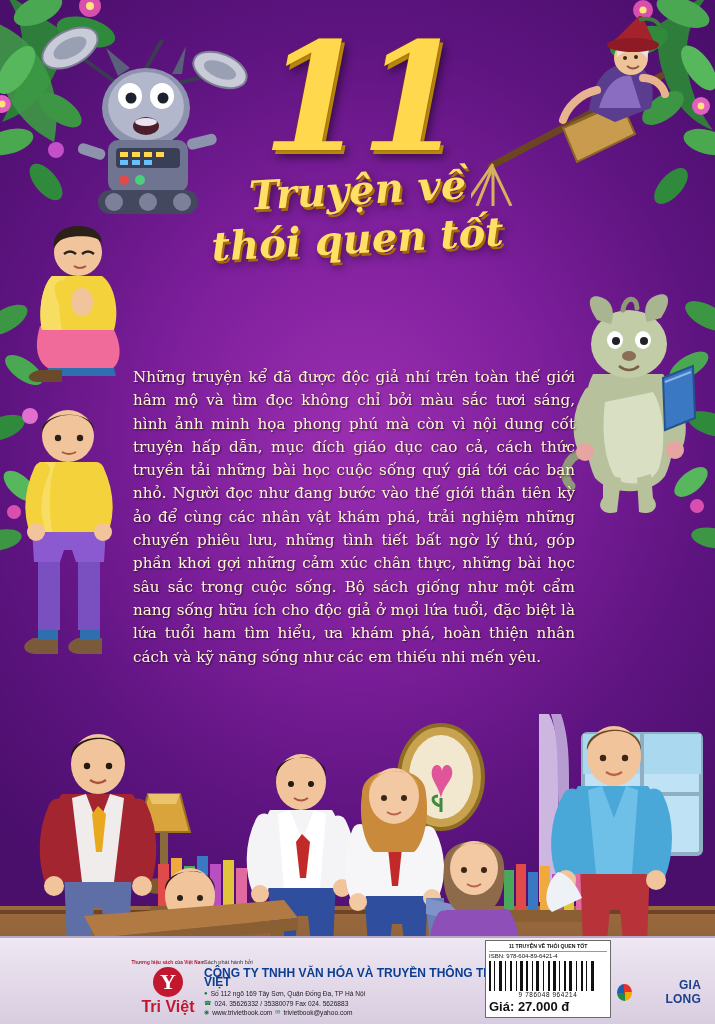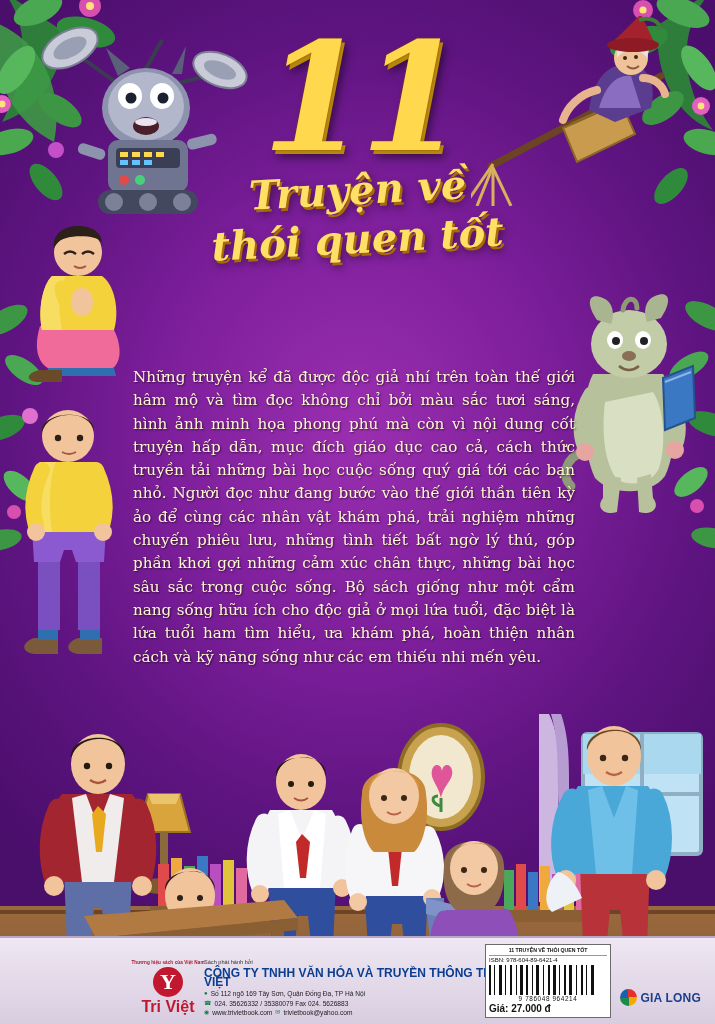--- a/index.html
+++ b/index.html
@@ -103,27 +103,27 @@
   .isbnbox{
     position:absolute;right:104px;bottom:6px;width:118px;
     border:1px solid #6b6b6b;background:#fff;padding:2px 3px 3px;
     font-family:"Liberation Sans", sans-serif;
   }
   .isbnbox .bk-title{font-size:5.2px;font-weight:bold;color:#111;text-align:center;line-height:7px;}
   .isbnbox .isbn{font-size:6px;color:#111;margin-top:1px;border-top:1px solid #999;padding-top:1px;}
   .barcode{height:30px;margin-top:2px;display:flex;gap:1px;align-items:stretch;}
   .barcode i{display:block;background:#111;}
   .isbnbox .isbn-num{font-size:6.4px;letter-spacing:.6px;text-align:center;color:#111;}
-  .isbnbox .price{font-size:10px;font-weight:bold;color:#111;margin-top:1px;}
+  .isbnbox .price{font-size:13px;font-weight:bold;color:#111;margin-top:1px;}
 
   .gialong{
     position:absolute;right:14px;bottom:18px;width:84px;text-align:right;
     font-family:"Liberation Sans", sans-serif;
   }
-  .gl-row{display:flex;align-items:center;justify-content:flex-end;gap:4px;}
+  .gl-row{display:flex;align-items:center;justify-content:flex-end;gap:16px;}
   .gl-mark{width:17px;height:17px;border-radius:50%;
     background:conic-gradient(#e4322b 0 25%,#f2a900 0 50%,#1c8a4a 0 75%,#1c5fb0 0 100%);}
   .gl-name{font-size:12px;font-weight:bold;color:#1b3f8b;letter-spacing:.2px;}
 </style>
 </head>
 <body>
 
 <div id="page">
 
   <div class="vine" style="left:-6px;top:-8px;">

